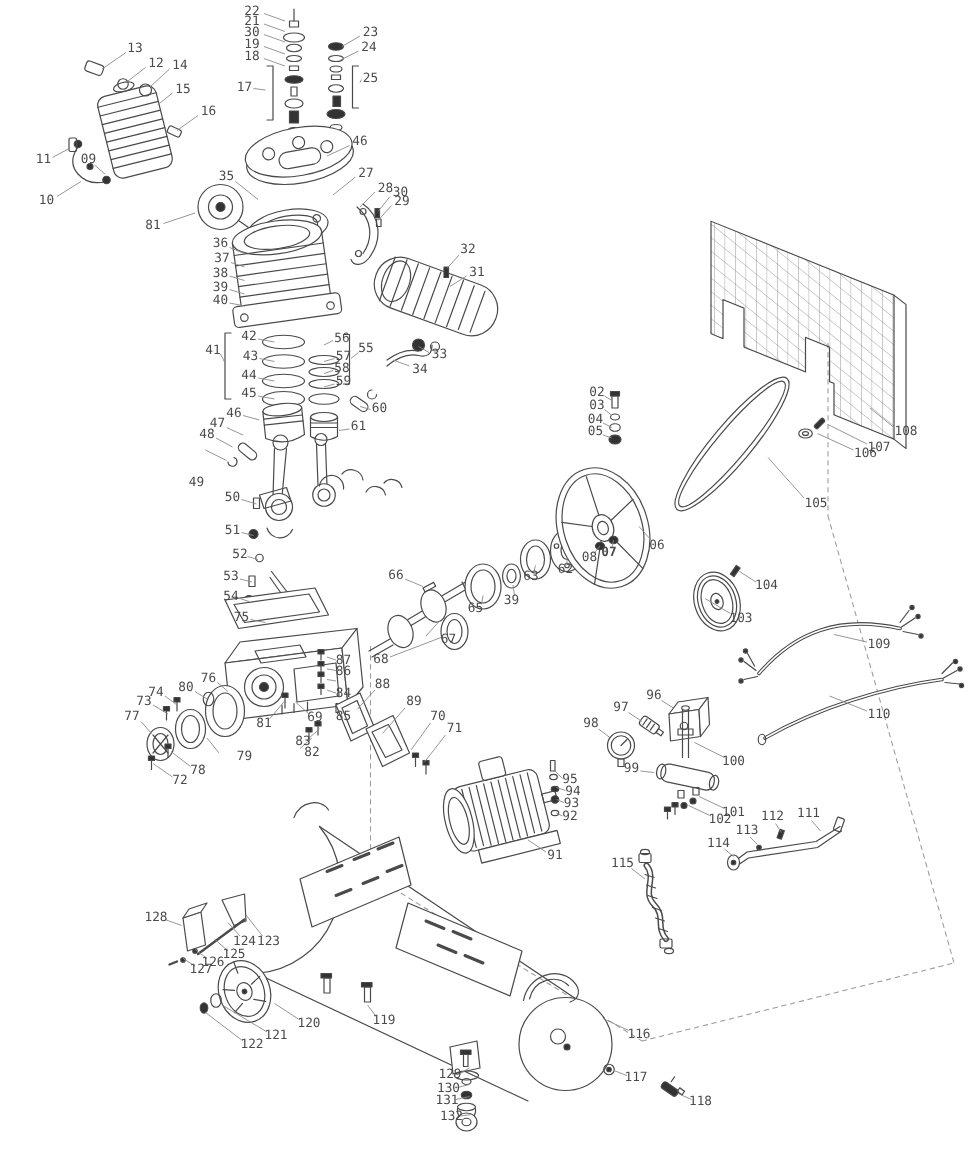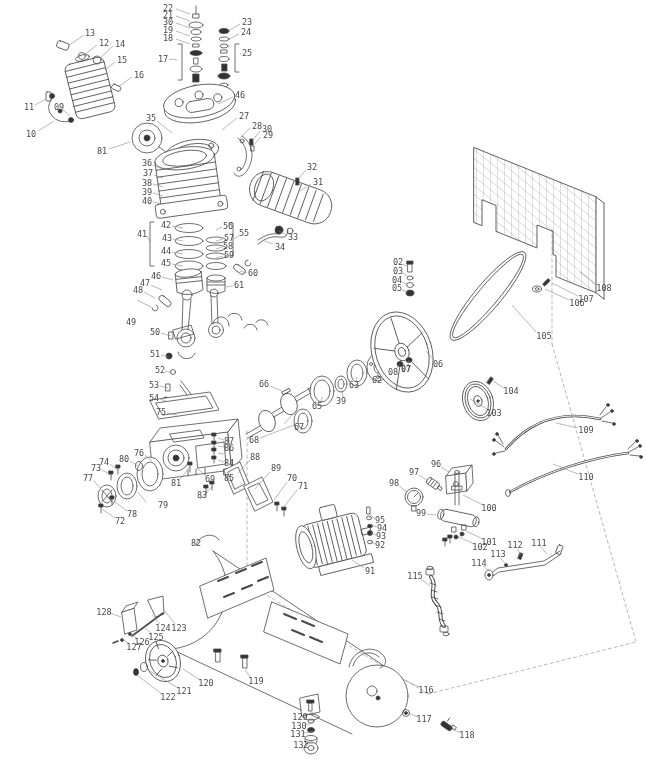--- a/index.html
+++ b/index.html
@@ -648,21 +648,21 @@
       <div class="lbl" style="left: 139px; top: 453px;">76</div>
       <div class="lbl" style="left: 124px; top: 459px;">80</div>
       <div class="lbl" style="left: 104px; top: 462px;">74</div>
       <div class="lbl" style="left: 96px; top: 468px;">73</div>
       <div class="lbl" style="left: 88px; top: 478px;">77</div>
       <div class="lbl" style="left: 151px; top: 505px; margin-left: 12px;">79</div>
       <div class="lbl" style="left: 132px; top: 514px;">78</div>
       <div class="lbl" style="left: 120px; top: 521px;">72</div>
       <div class="lbl" style="left: 176px; top: 483px;">81</div>
       <div class="lbl" style="left: 202px; top: 495px;">83</div>
-      <div class="lbl" style="left: 196px; top: 502px; margin-top: 41px;">82</div>
+      <div class="lbl" style="left: 208px; top: 502px;">82</div>
       <div class="lbl" style="left: 210px; top: 479px;">69</div>
       <div class="lbl" style="left: 229px; top: 441px;">87</div>
       <div class="lbl" style="left: 229px; top: 448px;">86</div>
       <div class="lbl" style="left: 229px; top: 478px;">85</div>
       <div class="lbl" style="left: 229px; top: 463px;">84</div>
       <div class="lbl" style="left: 255px; top: 457px;">88</div>
       <div class="lbl" style="left: 276px; top: 468px;">89</div>
       <div class="lbl" style="left: 292px; top: 478px;">70</div>
       <div class="lbl" style="left: 303px; top: 486px;">71</div>
       <div class="lbl" style="left: 264px; top: 384px;">66</div>

